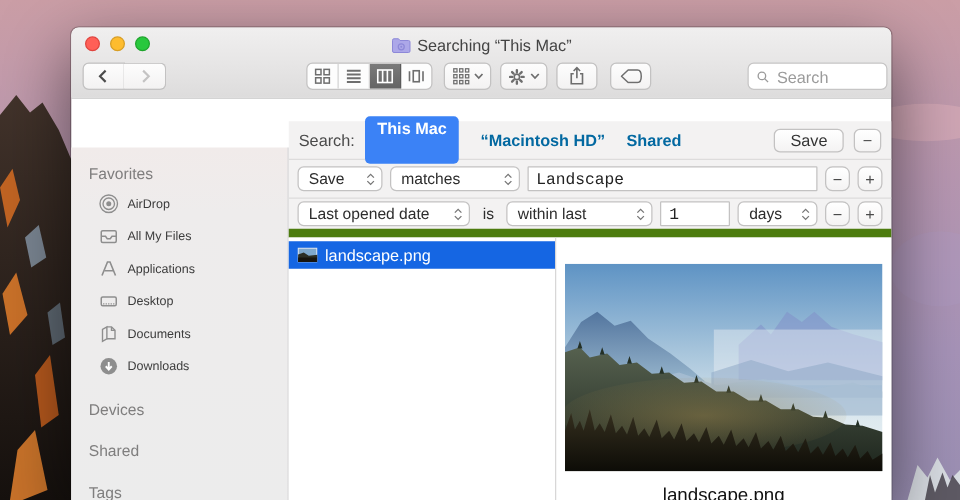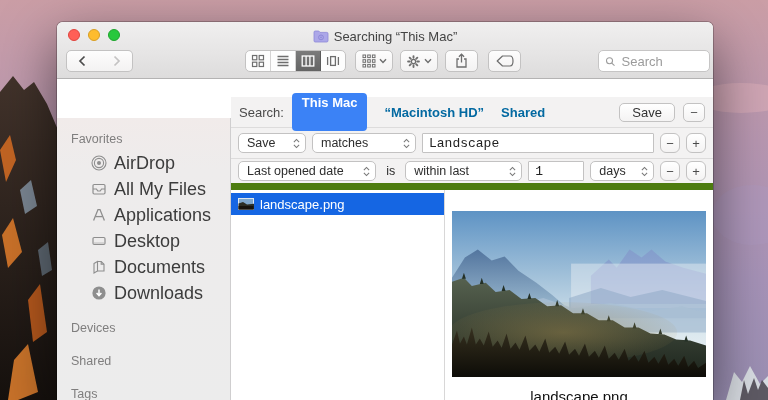--- a/index.html
+++ b/index.html
@@ -45,22 +45,22 @@
   .tb-search input{border:none;outline:none;width:100%;font-size:13px;color:#333;
                    font-family:"Liberation Sans",sans-serif;background:transparent;}
   .tb-search input::placeholder{color:#9b9b9b;}
 
   
   .window-body{display:flex;height:326px;align-items:flex-end;}
   .sidebar{width:174px;box-sizing:border-box;border-right:1px solid #cfcecf;
            background:linear-gradient(180deg,#f1ebea 0%,#eeecec 18%,#ececec 100%);
            padding-top:9px;overflow:hidden;}
   .side-header{font-size:12.5px;color:#7f7e7e;padding:5px 0 4px 14px;font-weight:500;}
-  .side-item{display:flex;align-items:center;gap:7px;height:26px;padding-left:34px;
-             font-size:18px;color:#3c3c3c;cursor:default;}
+  .side-item{display:flex;align-items:center;gap:7px;height:26px;padding-left:22px;
+             font-size:10px;color:#3c3c3c;cursor:default;}
   .side-gap{height:10px;}
 
   .main{flex:1;display:flex;flex-direction:column;background:#f3f2f2;min-width:0;}
   .search-header{height:31px;display:flex;align-items:center;padding:0 8px;
                  border-bottom:1px solid #dddcdc;font-size:13px;color:#4a4a4a;box-sizing:border-box;}
   .scope-pill{background:#3b82f6;color:#fff;font-weight:bold;border-radius:4px;
               padding:2px 10px 21px;margin-left:8px;font-size:13px;}
   .scope-plain{font-weight:bold;color:#0369a1;margin-left:17px;font-size:13px;}
   .hdr-btn{margin-left:8px;height:19px;box-sizing:border-box;background:linear-gradient(#fff,#f4f3f3);
            border:1px solid #c3c2c2;border-radius:5px;font-size:13px;color:#333;

